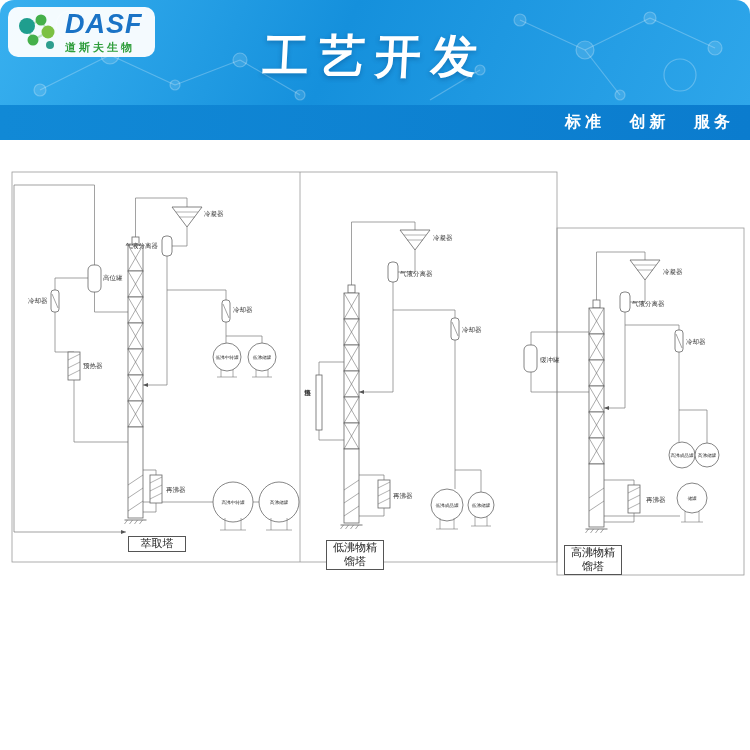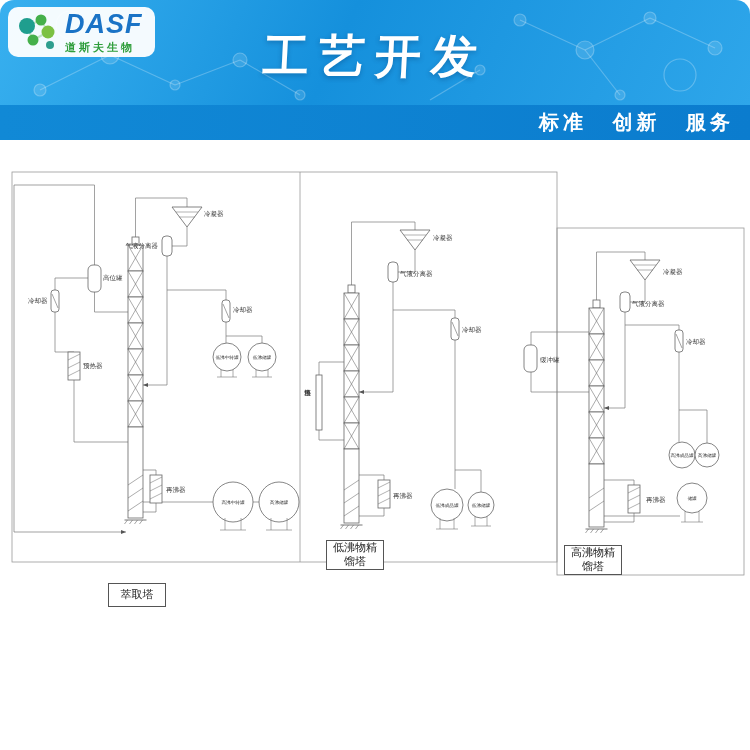--- a/index.html
+++ b/index.html
@@ -7,21 +7,21 @@
   body { font-family:"Liberation Sans",sans-serif; background:#fff; }
   .page { position:relative; width:750px; height:750px; overflow:hidden; background:#fff;border-radius:14px; }
 
   
   .banner { position:absolute; top:0; left:0; width:100%; height:105px;
     background:linear-gradient(115deg,#38b0ef 0%,#1590dc 45%,#2ea6ea 100%); overflow:hidden; }
   .banner-pattern { position:absolute; top:0; left:0; }
   .strip { position:absolute; top:105px; left:0; width:100%; height:35px;
     background:linear-gradient(90deg,#1189d6,#0b7cce); display:flex; align-items:center;
     justify-content:flex-end; padding-right:16px; }
-  .strip-text { color:#fff; font-size:20px; font-weight:bold; letter-spacing:4px; word-spacing:16px; }
+  .strip-text { color:#fff; font-size:16px; font-weight:bold; letter-spacing:4px; word-spacing:16px; }
   .logo { position:absolute; top:7px; left:8px; display:flex; align-items:center; gap:7px;
     background:rgba(255,255,255,.95); border-radius:10px; padding:4px 12px 4px 6px; }
   .logo-text { display:flex; flex-direction:column; line-height:1; }
   .brand { font-size:27px; font-weight:bold; font-style:italic; color:#1a73c6; letter-spacing:1px; }
   .brand-sub { font-size:11px; color:#2f9e3c; letter-spacing:3px; margin-top:4px; font-weight:bold; }
   .title { position:absolute; top:26px; left:0; width:100%; text-align:center; color:#fff;
     font-size:46px; font-weight:bold; letter-spacing:10px; transform:skewX(-3deg);
     text-shadow:0 2px 5px rgba(0,40,90,.3); }
 
   
@@ -331,18 +331,18 @@
       <text class="lbl" x="663" y="134">冷凝器</text>
       <text class="lbl" x="632" y="166">气液分离器</text>
       <text class="lbl" x="686" y="204">冷却器</text>
       <text class="lbl" x="540" y="222">缓冲罐</text>
       <text class="lbl" x="646" y="362">再沸器</text>
       <text class="lbl-s" x="682" y="317" text-anchor="middle">高沸成品罐</text>
       <text class="lbl-s" x="707" y="317" text-anchor="middle">高沸储罐</text>
       <text class="lbl-s" x="692" y="360" text-anchor="middle">储罐</text>
     </svg>
 
-    <div class="tower-label" style="left:108px; top:396px; width:58px; height:24px;margin-top:47px;">萃取塔</div>
+    <div class="tower-label" style="left:128px; top:396px; width:58px; height:16px;">萃取塔</div>
     <div class="tower-label" style="left:326px; top:400px; width:58px; height:30px;">低沸物精馏塔</div>
     <div class="tower-label" style="left:564px; top:405px; width:58px; height:30px;">高沸物精馏塔</div>
   </div>
 
 </div>
 
 </body></html>

